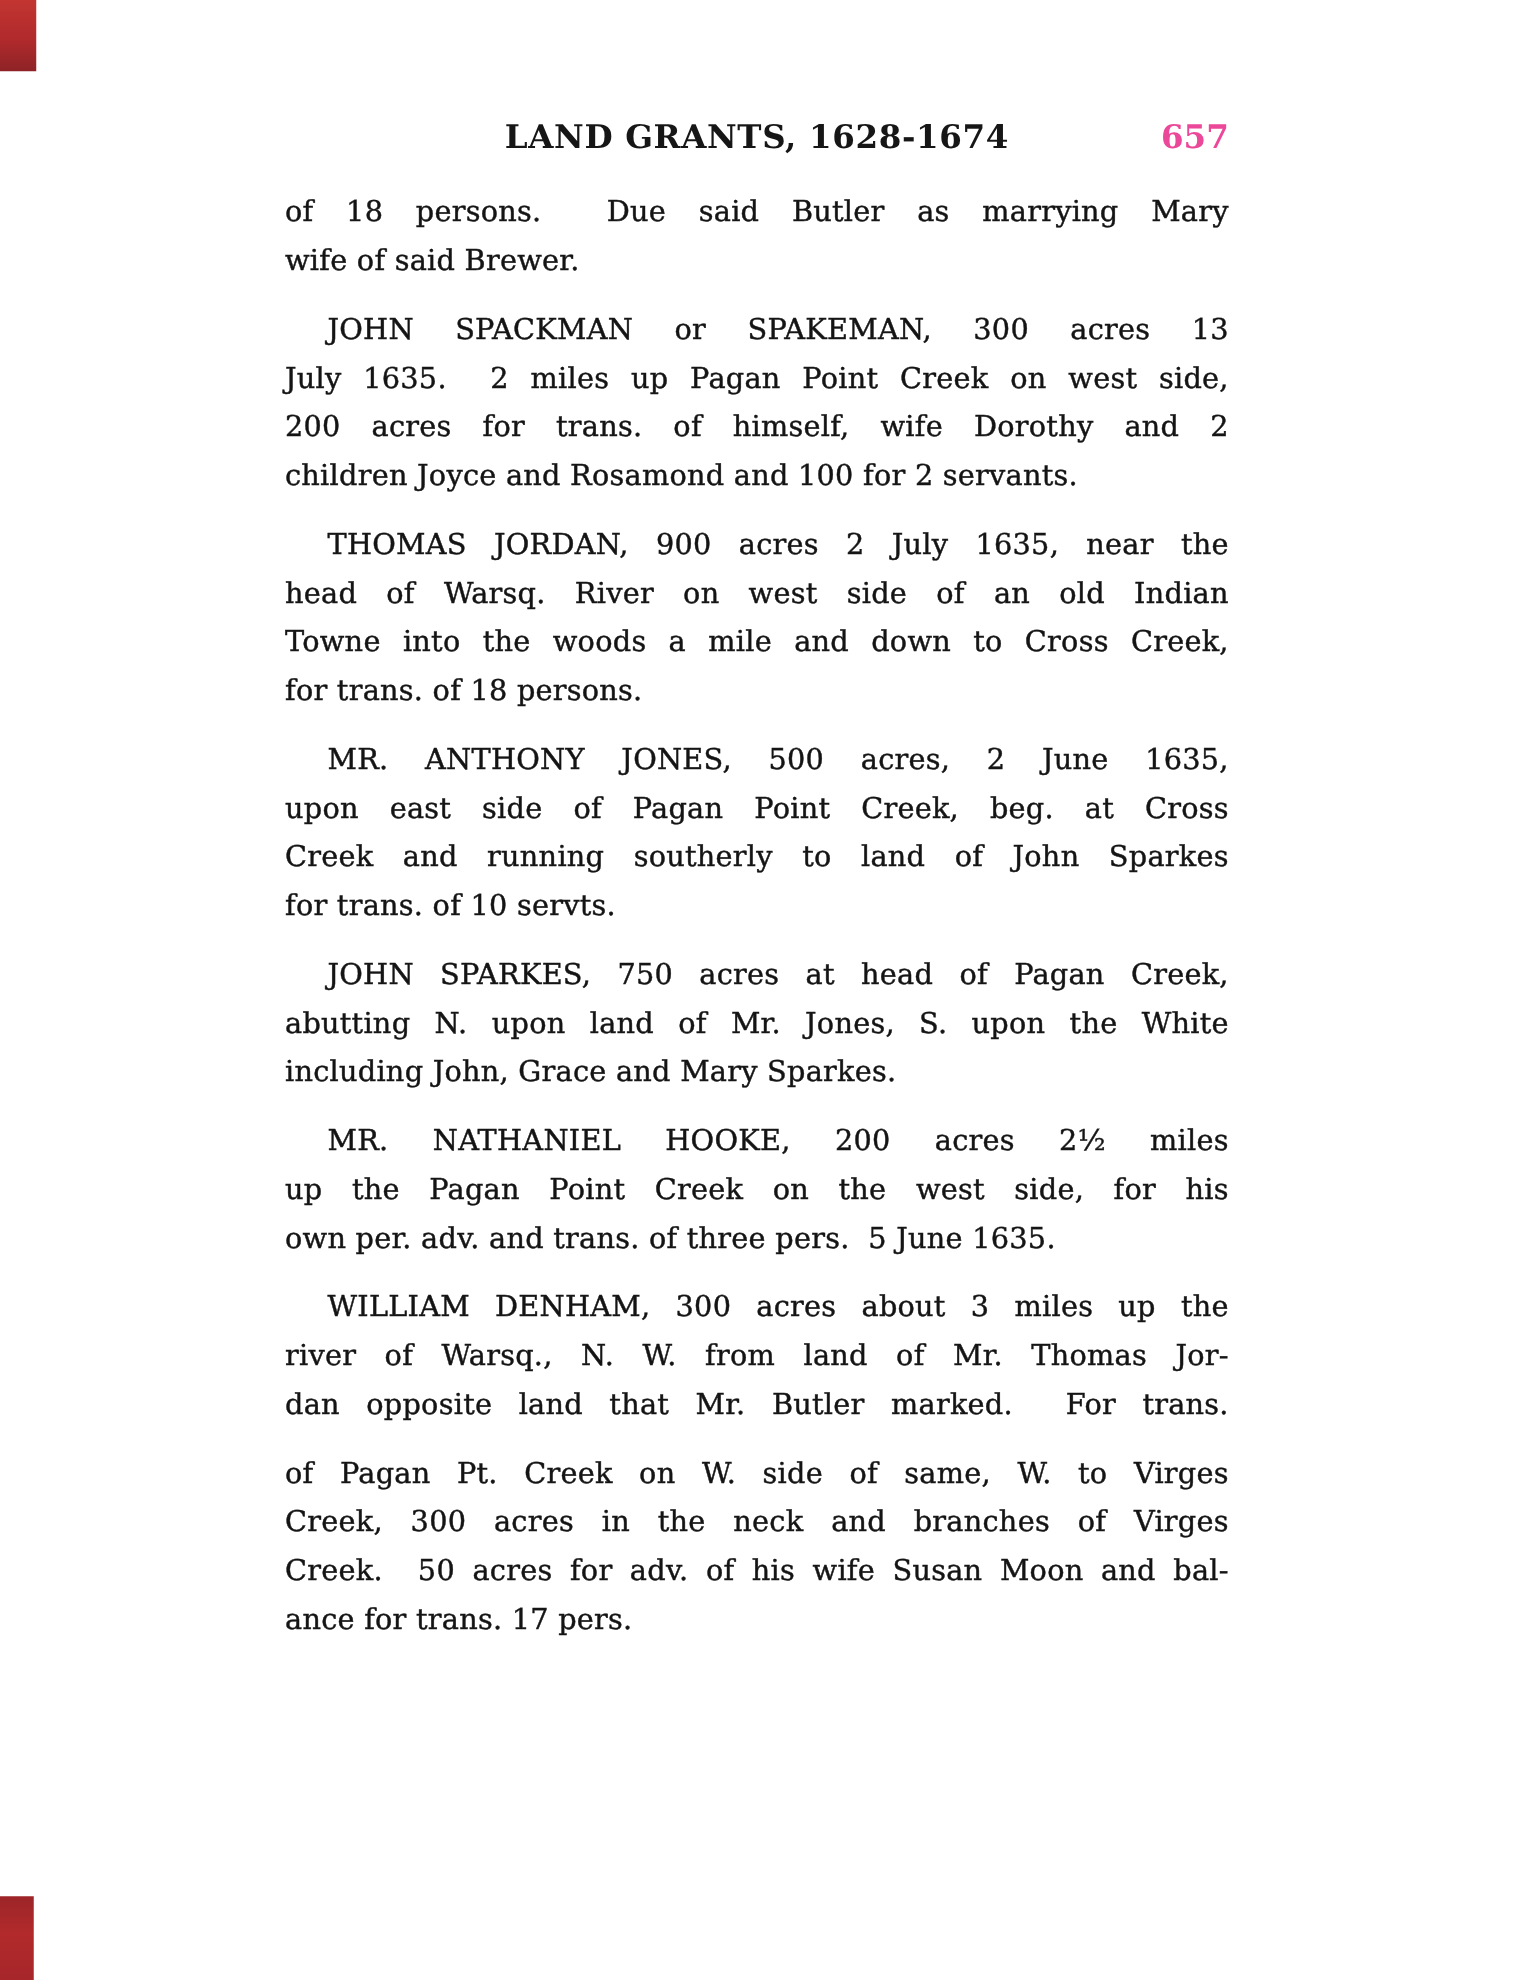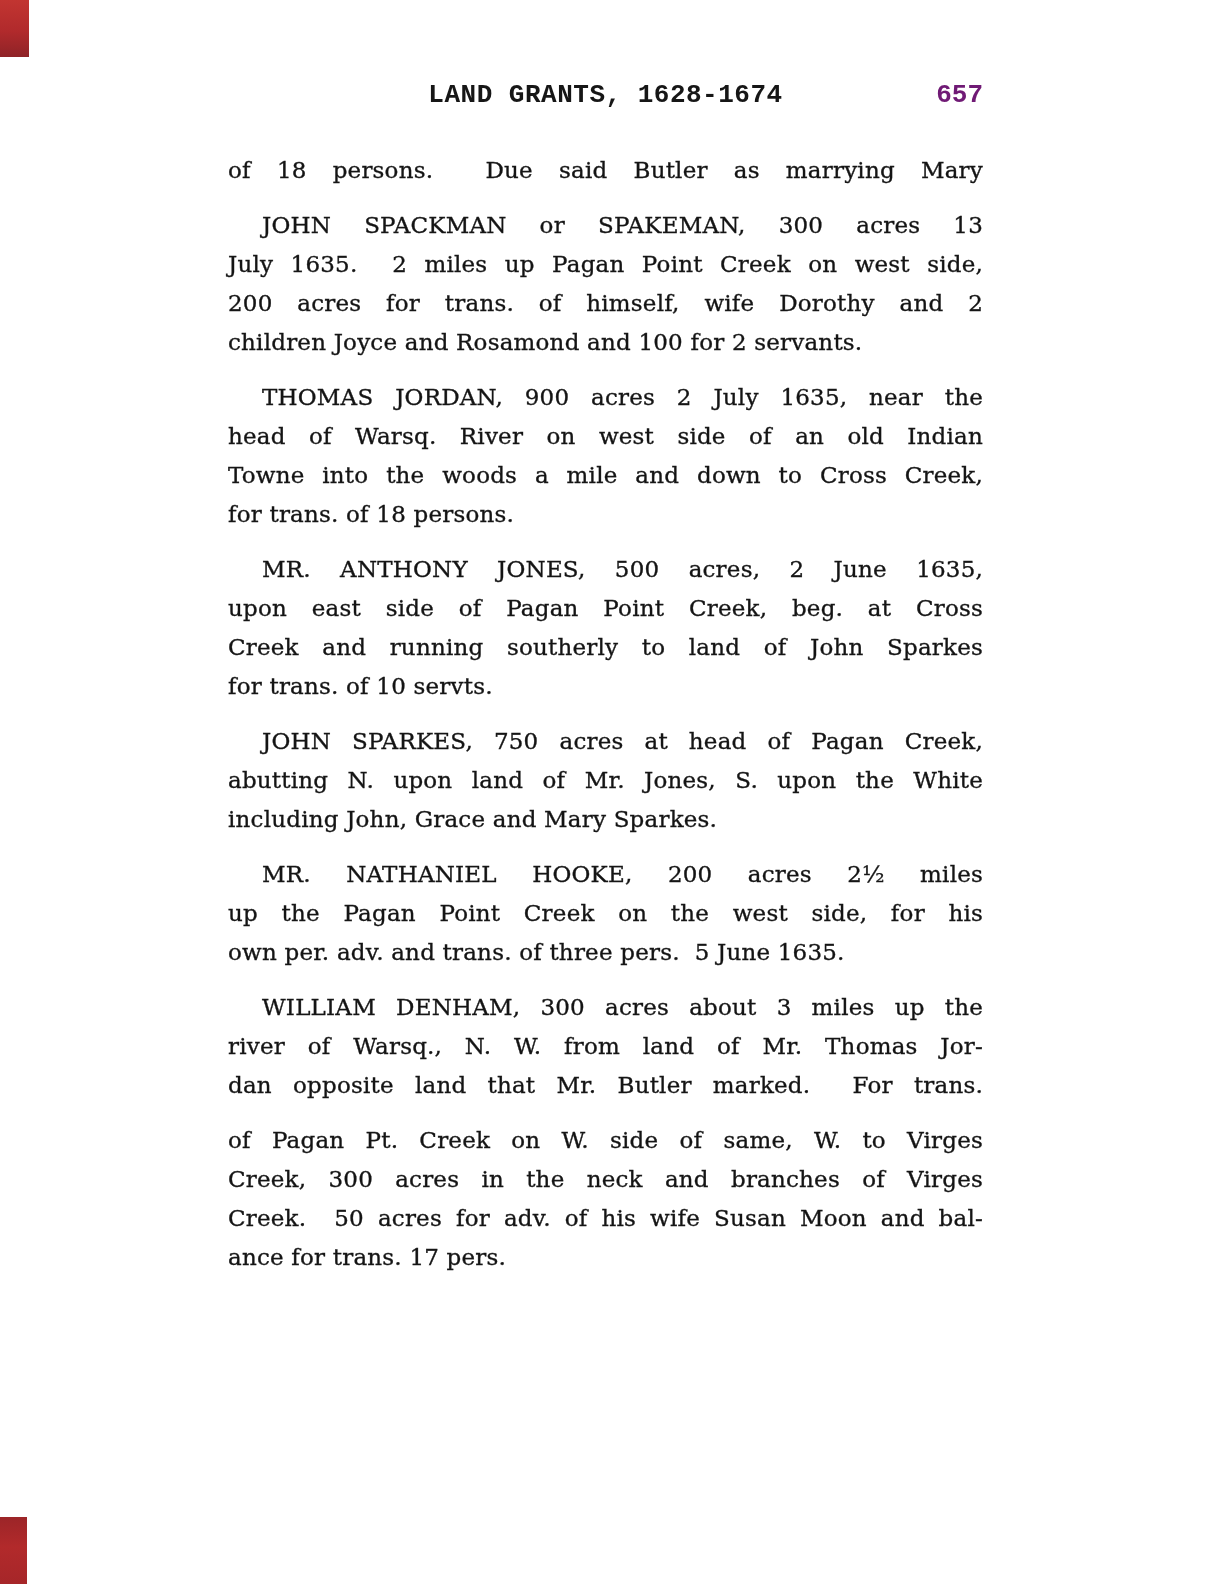--- a/index.html
+++ b/index.html
@@ -26,39 +26,39 @@
   }
   .bar-bottom {
     position: absolute;
     left: 0; top: 1517px;
     width: 27px; height: 67px;
     background: linear-gradient(180deg, #9c2528 0%, #b22a2b 45%, #a62629 100%);
   }
 
   .running-header {
     position: absolute;
-    left: 228px; top: 80px;
-    width: 755px; height: 30px; font-family: Liberation Mono, monospace;
+    left: 228px; top: 95px;
+    width: 755px; height: 30px;
   }
   .header-title {
     position: absolute;
     left: 0; right: 0;
     text-align: center;
     font-size: 26px;
     font-weight: bold;
     letter-spacing: 0.5px;
     white-space: pre;
     color: #161616;
   }
   .page-number {
     position: absolute;
     right: 0; top: 0;
     font-size: 26px;
     font-weight: bold;
-    color: #701a75;
+    color: #ec4899;
   }
 
   .text-block {
     position: absolute;
     left: 228px; top: 151px;
     width: 755px;
   }
   .paragraph {
     margin: 0 0 16px 0;
   }
@@ -88,20 +88,21 @@
   <div class="bar-bottom"></div>
 
   <div class="running-header">
     <div class="header-title">LAND GRANTS, 1628-1674</div>
     <div class="page-number">657</div>
   </div>
 
   <div class="text-block" id="paragraphs-container">
       <div class="paragraph">
         <div class="line">of 18 persons.  Due said Butler as marrying Mary</div>
+        <div class="line last">wife of said Brewer.</div>
       </div>
       <div class="paragraph">
         <div class="line indent">JOHN SPACKMAN or SPAKEMAN, 300 acres 13</div>
         <div class="line">July 1635.  2 miles up Pagan Point Creek on west side,</div>
         <div class="line">200 acres for trans. of himself, wife Dorothy and 2</div>
         <div class="line last">children Joyce and Rosamond and 100 for 2 servants.</div>
       </div>
       <div class="paragraph">
         <div class="line indent">THOMAS JORDAN, 900 acres 2 July 1635, near the</div>
         <div class="line">head of Warsq. River on west side of an old Indian</div>

